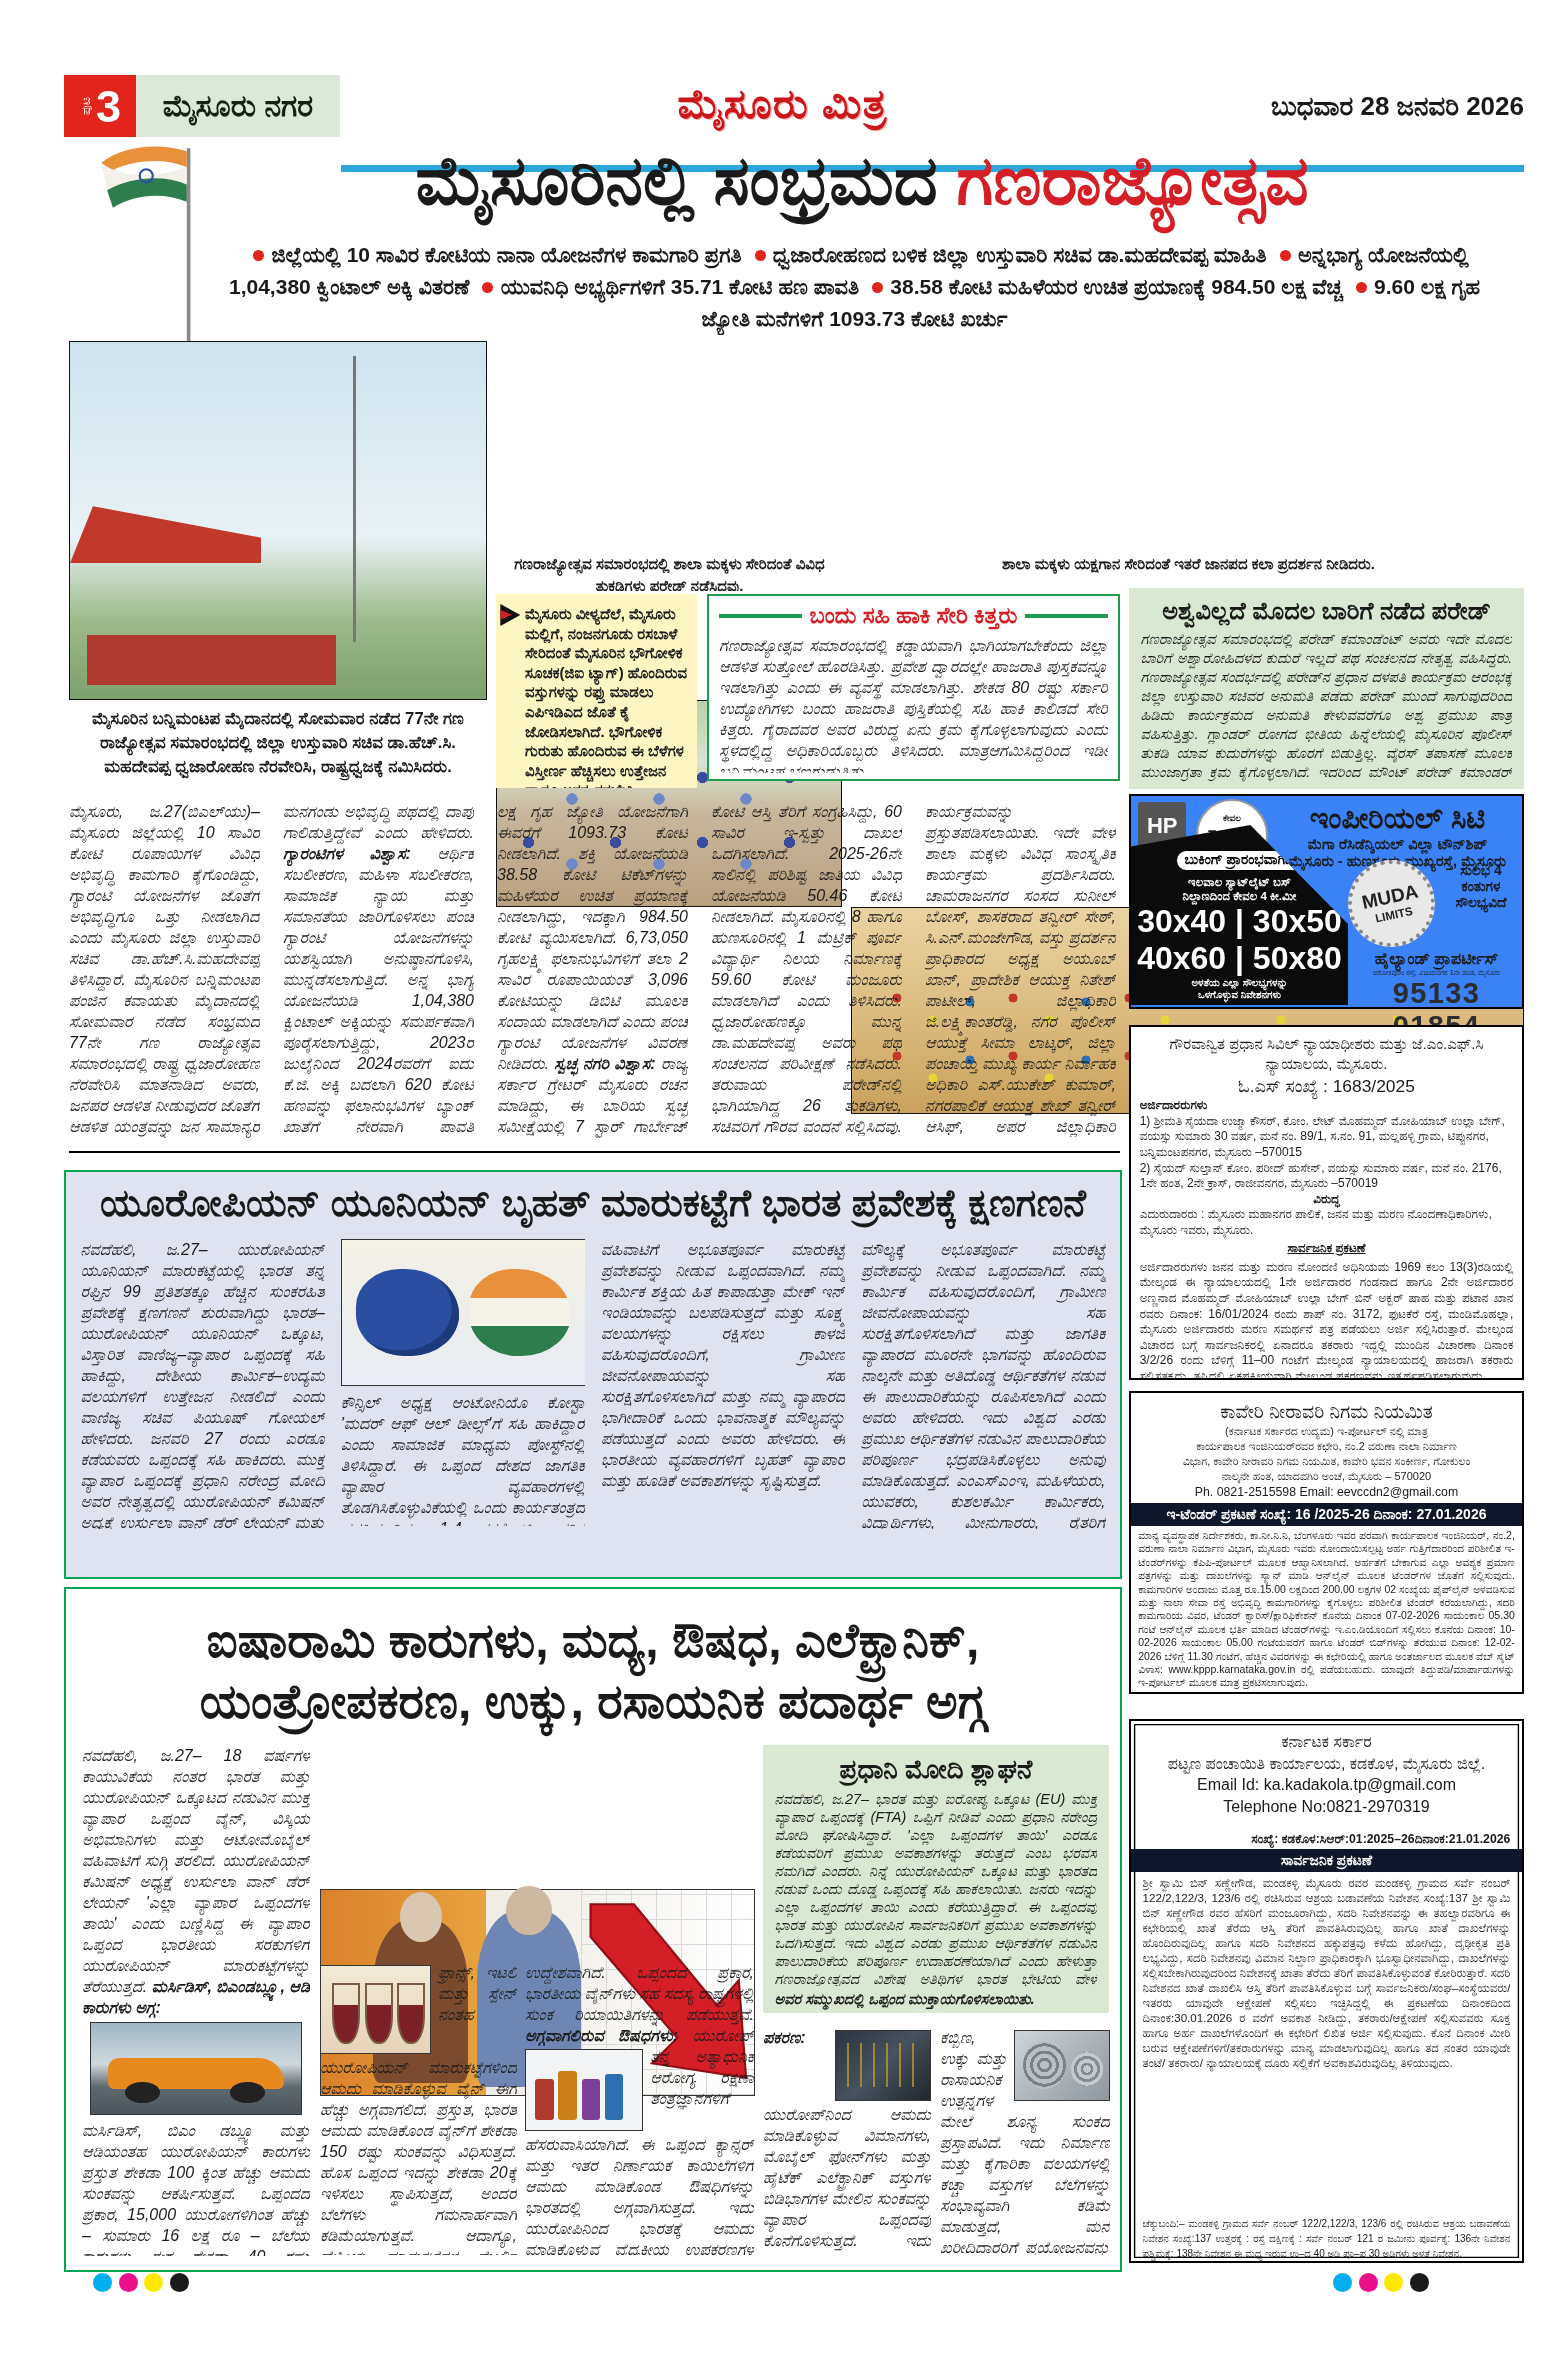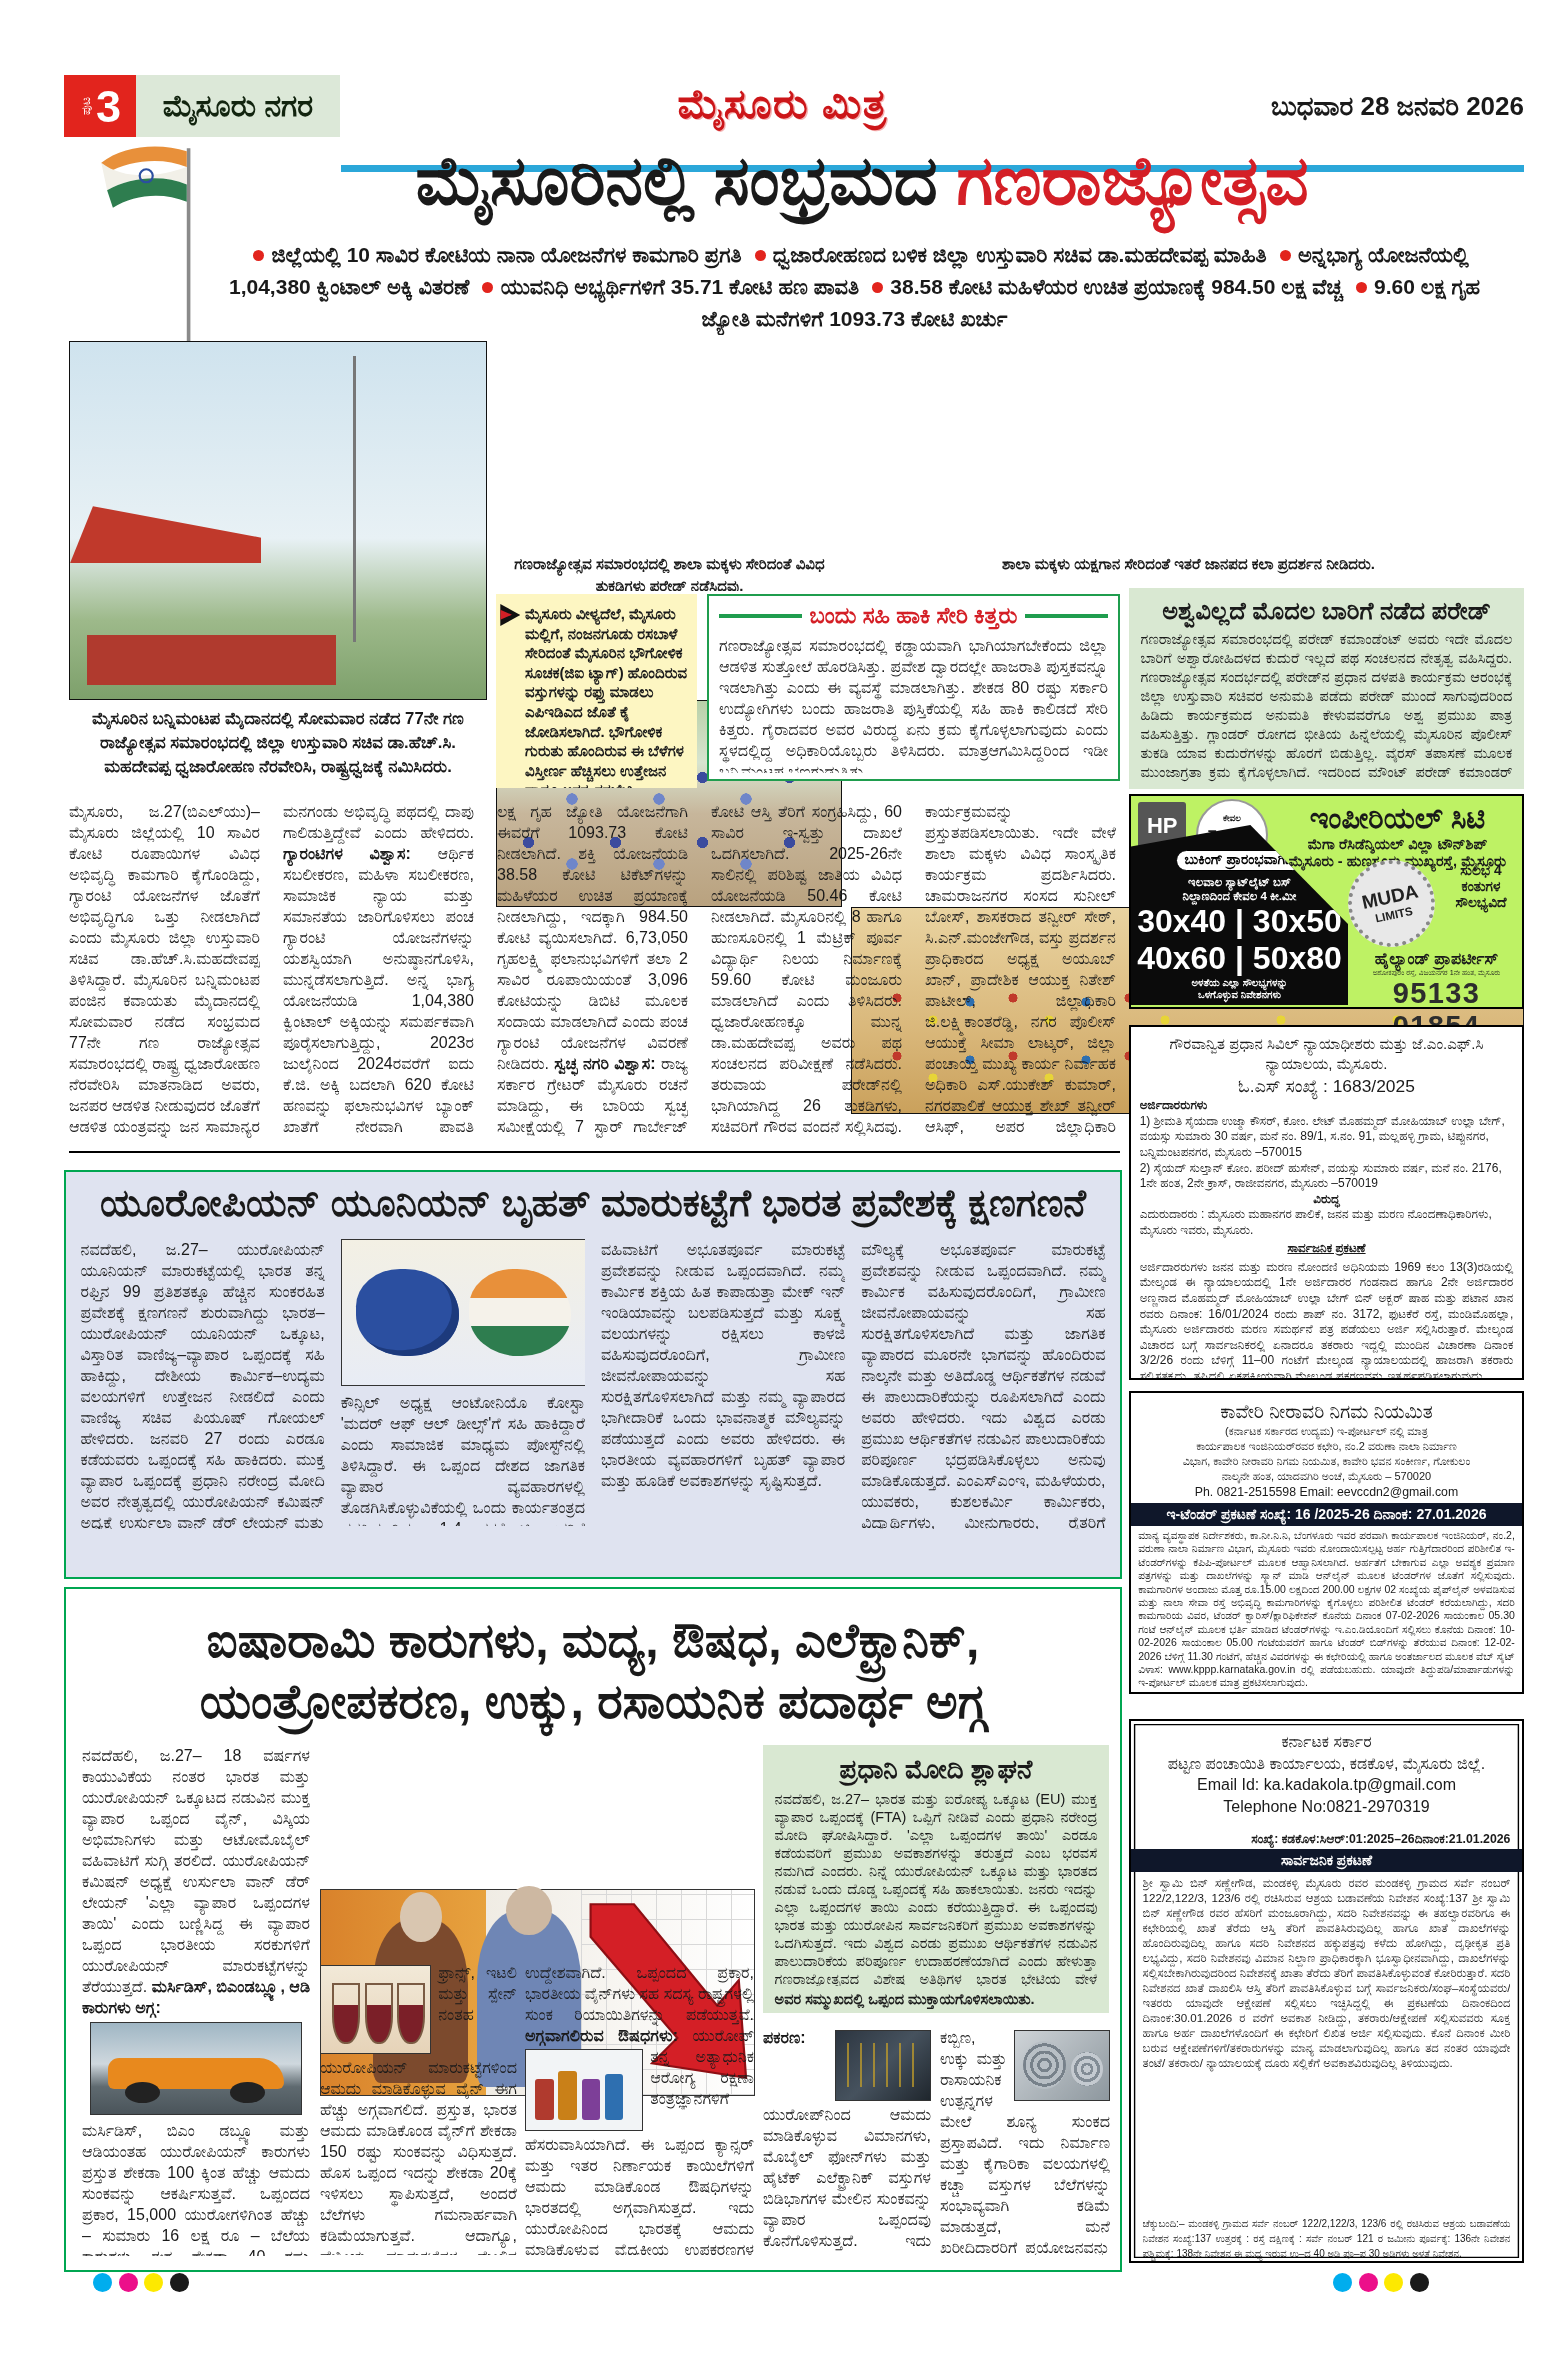--- a/index.html
+++ b/index.html
@@ -17,35 +17,35 @@
   .masthead{color:#cc1619;font-size:41px;font-weight:bold;text-shadow:1.4px 1.4px 0 #f5b5b5;letter-spacing:1.4px;}
   .dateline{font-size:26px;font-weight:bold;text-align:right;}
   .cyanrule{background:#2ba7d9;}
   
   .headline{font-size:68px;font-weight:bold;line-height:1.1;white-space:nowrap;}
   .headline .red{color:#d41f26;}
   .deck{font-size:21px;font-weight:bold;line-height:32px;}
   .deck .b::before{content:"";display:inline-block;width:11px;height:11px;border-radius:50%;background:#e2241d;margin:0 7.2px 1.4px 13px;vertical-align:middle;}
   .photo{border:1.4px solid #111;}
   .cap{font-size:16.7px;font-weight:bold;line-height:1.45;}
-  .bodytxt{font-size:16px;line-height:21px;}
+  .bodytxt{font-size:16px;line-height:21px;font-style:italic;}
   .subhead{font-weight:bold;}
   .cols5{display:flex;gap:23px;}
   .cols5>div{width:191px;height:341px;overflow:hidden;}
   .yellowbox{background:#fdf6c2;padding:10px 8.7px 5.8px 29px;font-size:15px;line-height:19.6px;font-weight:bold;}
   .yb-arrow{position:absolute;left:4.3px;top:10px;width:20px;height:22px;background:#111;clip-path:polygon(0 0,100% 50%,0 100%);}
   .yb-arrow::after{content:"";position:absolute;left:0;top:5.8px;width:11.6px;height:10px;background:#d41f26;clip-path:polygon(0 0,100% 50%,0 100%);}
   .signedbox{background:#fff;border:2.2px solid #1f9d4e;padding:7.2px 10px;}
   .signedbox .ttl{color:#d41f26;font-size:22.5px;font-weight:bold;display:flex;align-items:center;gap:7.2px;justify-content:center;}
   .signedbox .ttl::before,.signedbox .ttl::after{content:"";flex:1;height:3.6px;background:#1f9d4e;}
   .greenbox{background:#d9e8d2;padding:8.7px 11.6px;}
   .greenbox .ttl{font-size:24px;font-weight:bold;text-align:center;margin-bottom:5.8px;}
   .blackrule{background:#000;}
   
-  .ad{border:2.9px solid #000;background:#bef264;}
+  .ad{border:2.9px solid #000;background:#3b82f6;}
   .imp-title{font-size:29px;font-weight:bold;}
   .imp-sub{font-size:14.5px;font-weight:bold;}
   .imp-black{position:absolute;left:0;top:29px;width:217px;height:180px;background:#0b0b0b;clip-path:polygon(0 12%,55% 0,100% 55%,100% 100%,0 100%);color:#fff;}
   .booking{border:1.4px solid #000;background:#fff;color:#000;border-radius:13px;font-size:13.8px;font-weight:bold;padding:1.4px 7.2px;display:inline-block;}
   .sizes{font-size:32px;font-weight:bold;line-height:1.15;}
   .muda{width:87px;height:87px;border-radius:50%;border:4.3px dotted #888;background:#e8e8e8;display:flex;flex-direction:column;align-items:center;justify-content:center;font-weight:bold;color:#222;transform:rotate(-12deg);}
   .price{width:72px;height:72px;border-radius:50%;border:2.9px solid #999;background:#fff;display:flex;flex-direction:column;align-items:center;justify-content:center;font-weight:bold;}
   .phones{font-size:29px;font-weight:bold;color:#2d2d2d;letter-spacing:1.4px;line-height:1.15;}
   .notice{border:2.9px solid #000;background:#fff;padding:7.2px 8.7px;}
   .notice .h{font-size:15px;font-weight:normal;text-align:center;line-height:1.35;}

